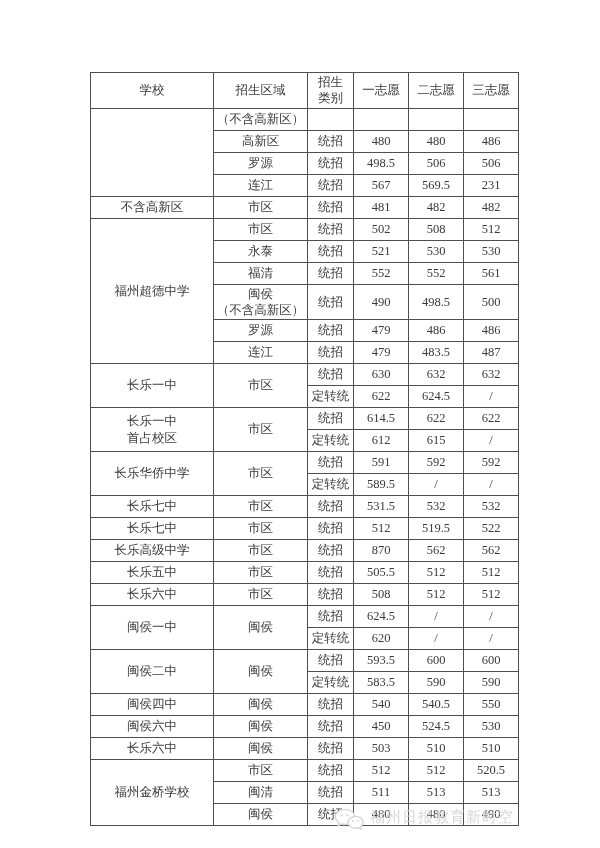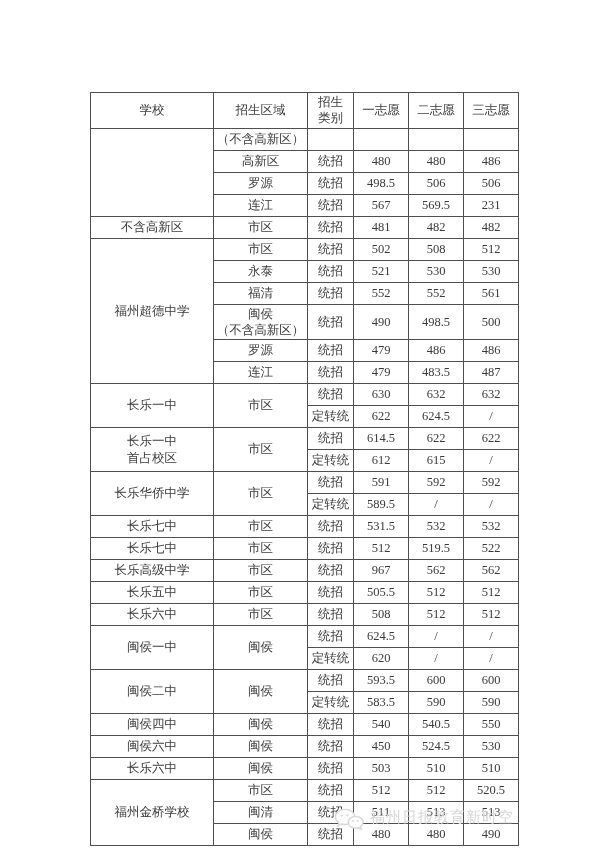--- a/index.html
+++ b/index.html
@@ -15,21 +15,20 @@
     overflow: hidden;
     font-family: "Liberation Serif", "DejaVu Serif", serif;
   }
   table.scores {
     position: absolute;
     left: 90px;
     top: 72px;
     width: 428px;
     border-collapse: collapse;
     table-layout: fixed;
-    margin-top: 20px;
   }
   table.scores th,
   table.scores td {
     border: 1px solid #4f4f4f;
     text-align: center;
     vertical-align: middle;
     font-size: 12.5px;
     font-weight: normal;
     color: #3a3a3a;
     padding: 1px 2px;
@@ -220,21 +219,21 @@
           <td>市区</td>
           <td>统招</td>
           <td>512</td>
           <td>519.5</td>
           <td>522</td>
         </tr>
         <tr>
           <td rowspan="1">长乐高级中学</td>
           <td>市区</td>
           <td>统招</td>
-          <td>967</td>
+          <td>870</td>
           <td>562</td>
           <td>562</td>
         </tr>
         <tr>
           <td rowspan="1">长乐五中</td>
           <td>市区</td>
           <td>统招</td>
           <td>505.5</td>
           <td>512</td>
           <td>512</td>

